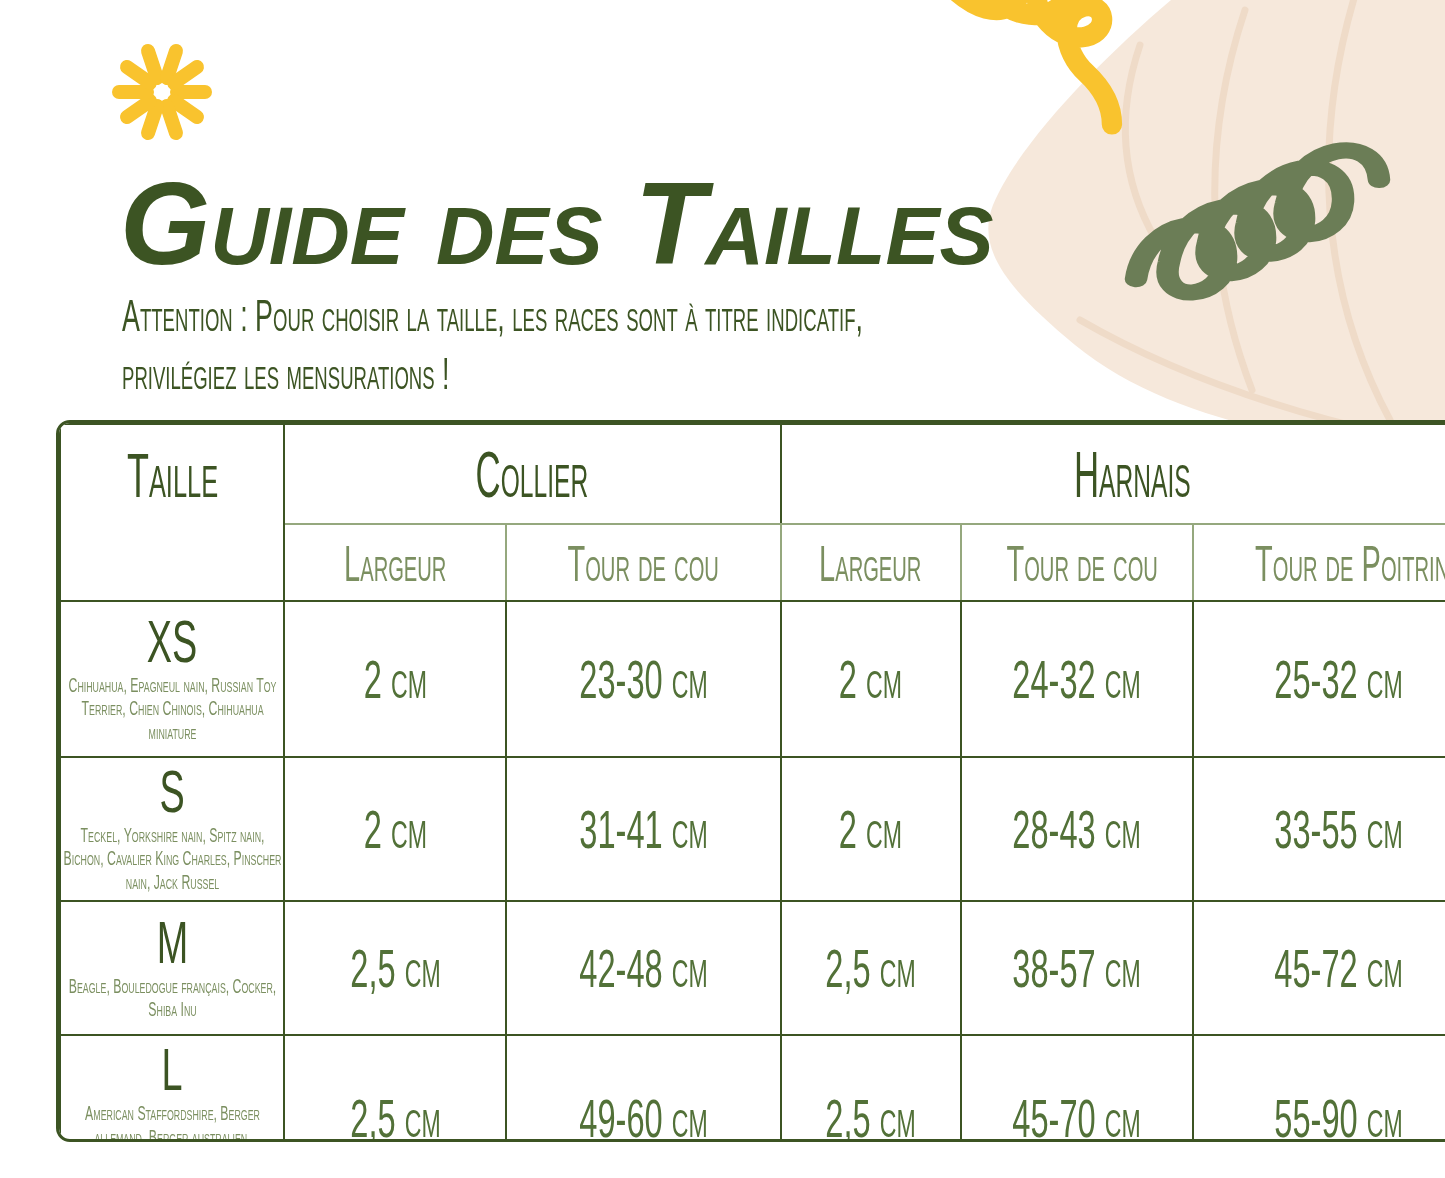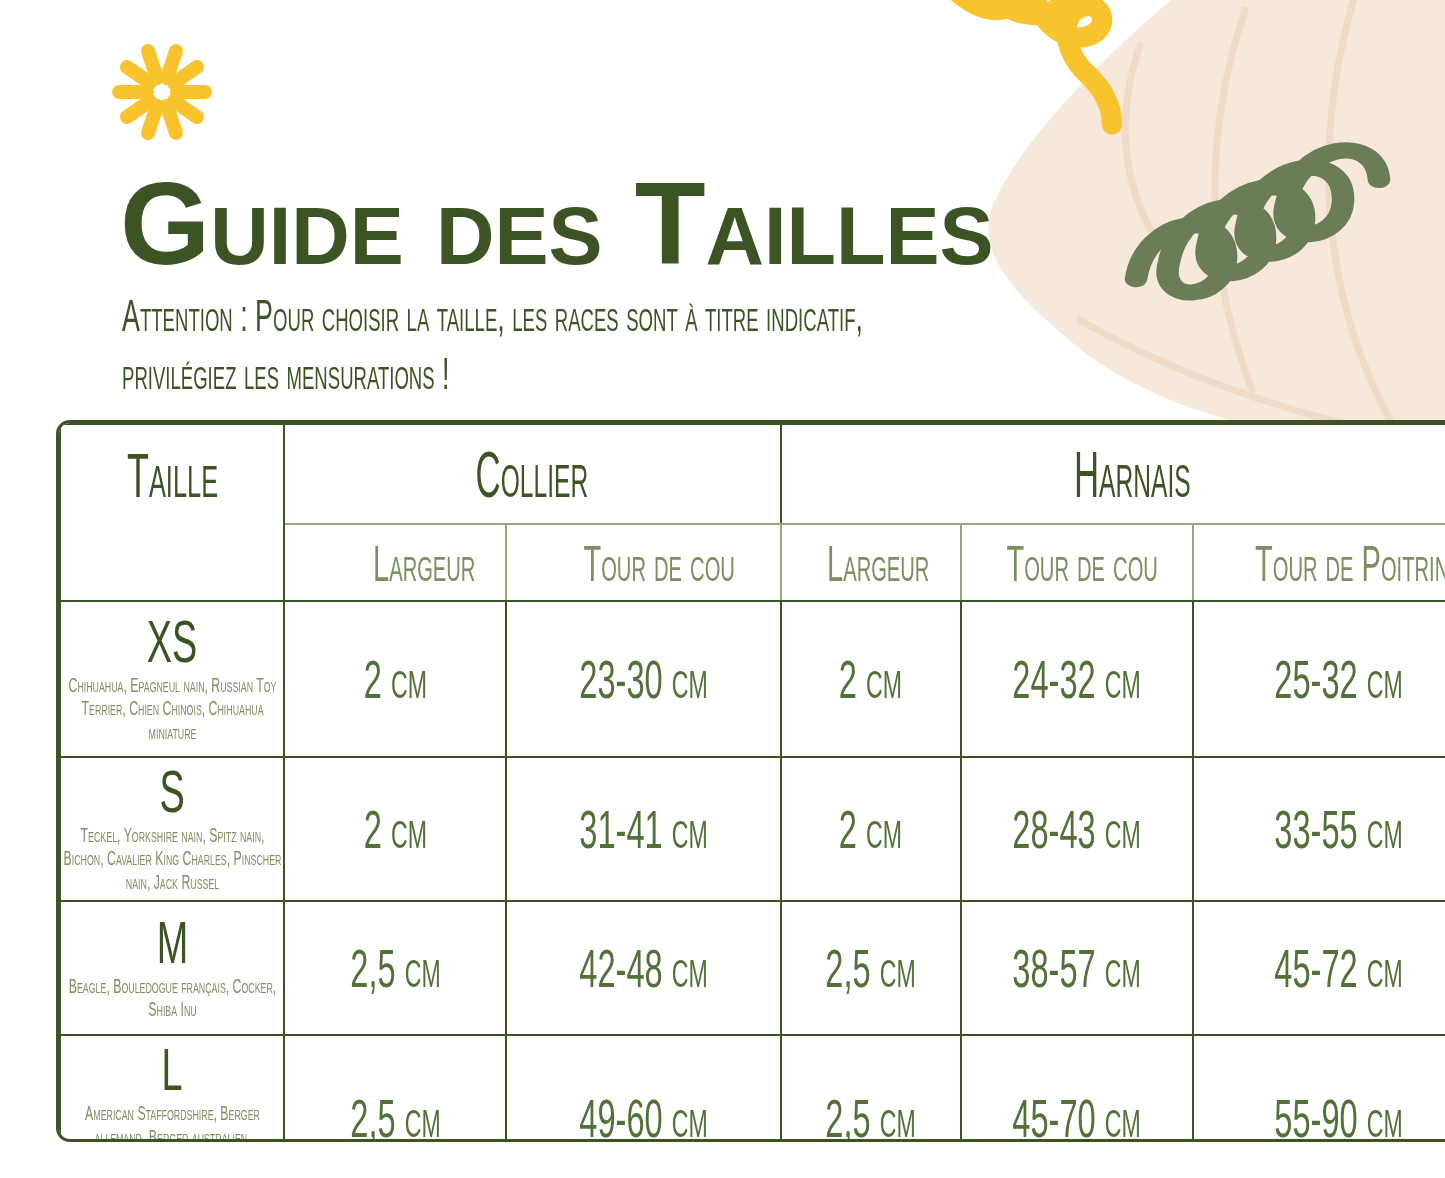--- a/index.html
+++ b/index.html
@@ -24,21 +24,21 @@
   }
   .deco{position:absolute;z-index:0;}
   .content{position:relative;z-index:2;}
 
   
   .tall{display:inline-block;white-space:nowrap;transform-origin:center center;}
 
   .page-title{position:absolute;left:120px;top:166px;}
   .page-title .t{
     font-size:116px;line-height:1;
-    transform:scale(0.58,1.05);transform-origin:left top;
+    transform:scale(0.58,1.05);transform-origin:left top;font-style:italic;
   }
   .page-subtitle{
     position:absolute;left:122px;top:288px;
     font-size:42px;line-height:1.3;
     transform:scale(0.64,1.05);transform-origin:left top;
     white-space:nowrap;
   }
 
   .table-wrap{
     position:absolute;left:56px;top:420px;
@@ -69,21 +69,20 @@
 
   th.taille{vertical-align:top;padding-top:16px;}
   th.taille .tall{font-size:58px;transform:scale(0.62,1.1);}
   th.group .tall{font-size:58px;transform:scale(0.6,1.12);}
   th.group{border-bottom-color:var(--light);text-decoration:underline;}
   th.sub{
     color:var(--sage);
     border-top-color:var(--light);
     border-left-color:var(--light);
     border-right-color:var(--light);
-    text-align:right;
   }
   th.sub.dark-left{border-left-color:var(--dark);}
   th.sub .tall{font-size:46px;transform:scale(0.63,1.1);}
 
   td.sizecell{padding:6px 2px;}
   .size-letter{font-size:54px;line-height:1;margin-bottom:6px;transform:scale(0.7,1.1);}
   .breeds{
     color:var(--sage);
     font-size:19.5px;line-height:1.2;
     width:160%;margin-left:-30%;

